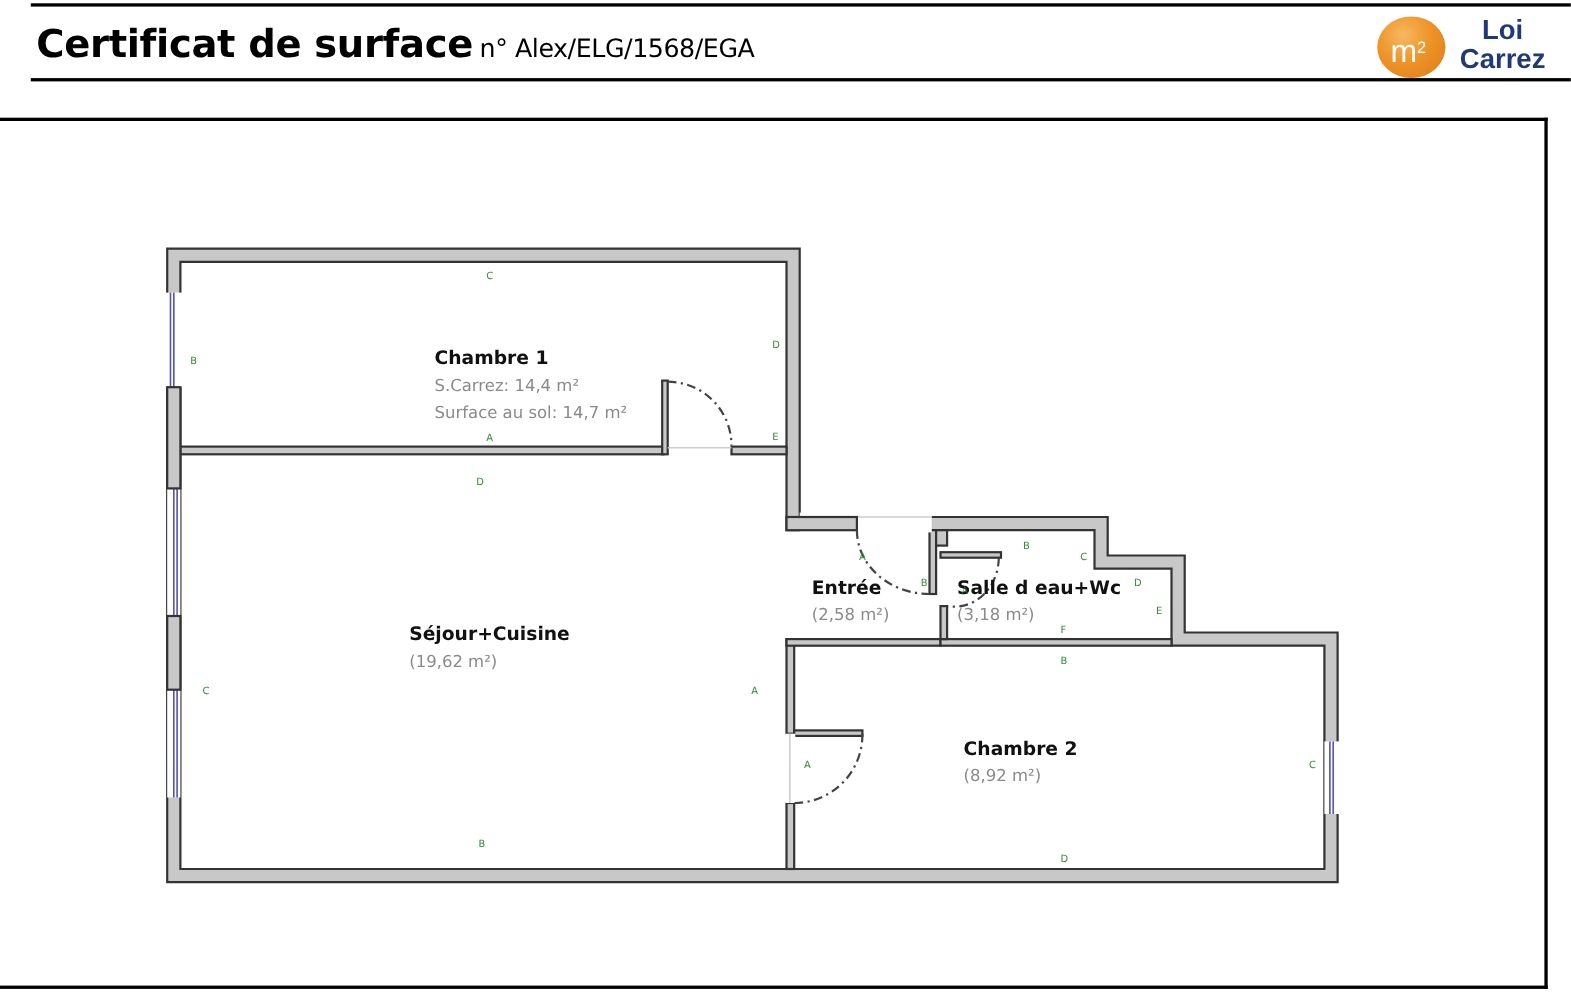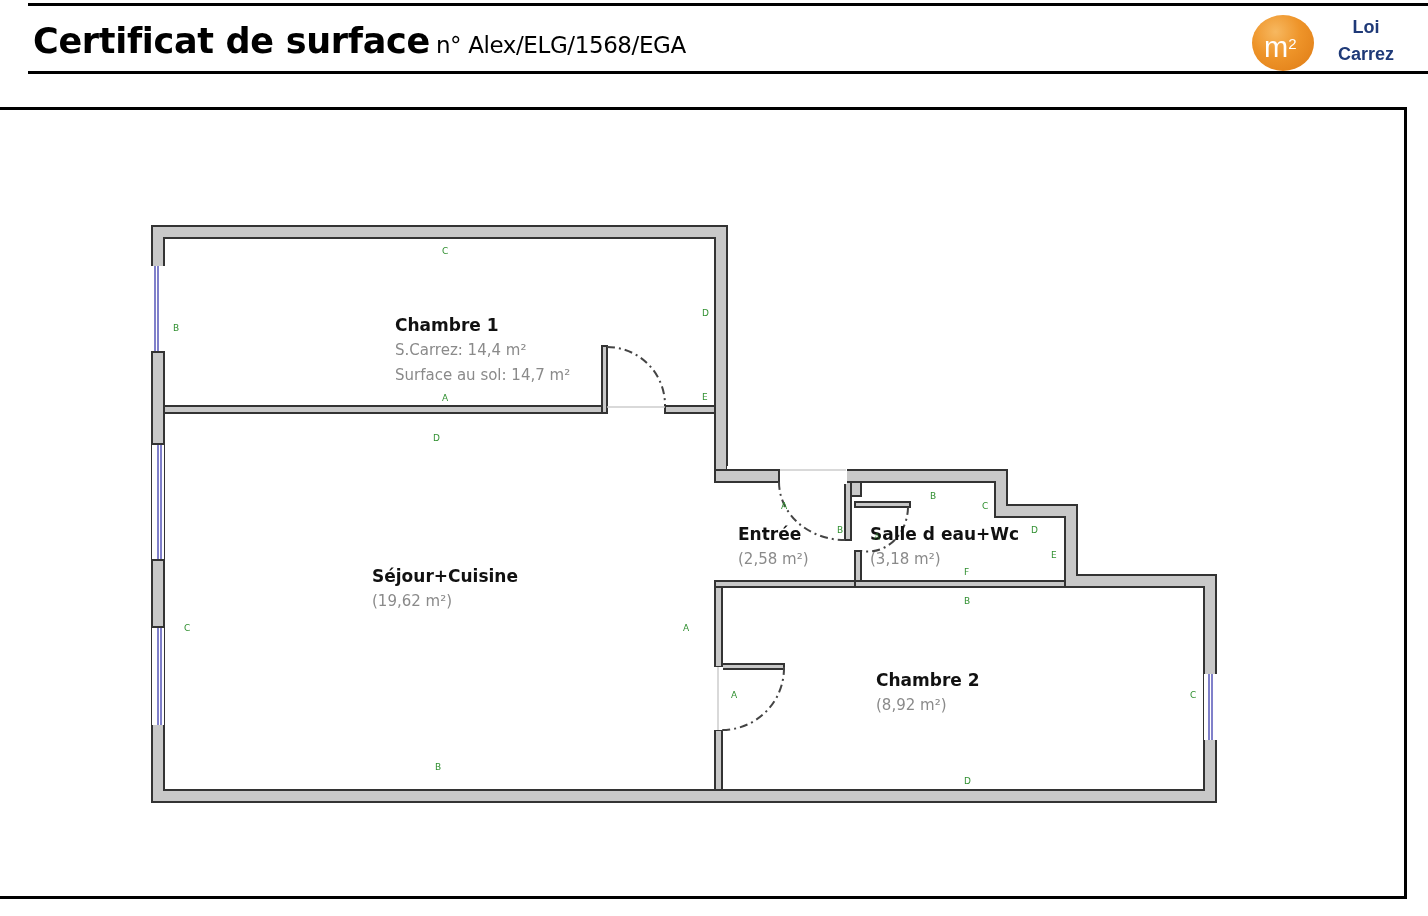--- a/index.html
+++ b/index.html
@@ -22,21 +22,21 @@
     background: radial-gradient(circle at 38% 30%, #f7b860 0%, #ee9429 45%, #de7a14 100%);
   }
   .logo-m2 {
     position: absolute; left: 12px; top: 12px; color: #fff; font-family: "Liberation Sans", sans-serif;
     font-size: 29px; line-height: 40px;
   }
   .logo-m2 sup { font-size: 15px; vertical-align: top; position: relative; top: -3px; }
   .logo-text {
     position: absolute; left: 74px; top: 2px; width: 80px; text-align: center;
     font-family: "Liberation Sans", sans-serif; font-weight: bold; color: #1f3a78;
-    font-size: 18px; line-height: 27px;
+    font-size: 25px; line-height: 27px;
   }
   .plan-frame {
     position: absolute; left: 0; top: 107px; width: 1404px; height: 786px;
     border-top: 3px solid #000; border-bottom: 3px solid #000; border-right: 3px solid #000;
   }
   svg.plan { position: absolute; left: 0; top: 0; }
   .wall { fill: #c8c8c8; stroke: #333; stroke-width: 2; }
   .window { stroke: #5656b8; stroke-width: 1.5; fill: none; }
   .door-swing { stroke: #444; stroke-width: 2; fill: none; stroke-dasharray: 8 4 2 4; }
   .door-threshold { stroke: #cccccc; stroke-width: 1.5; }

